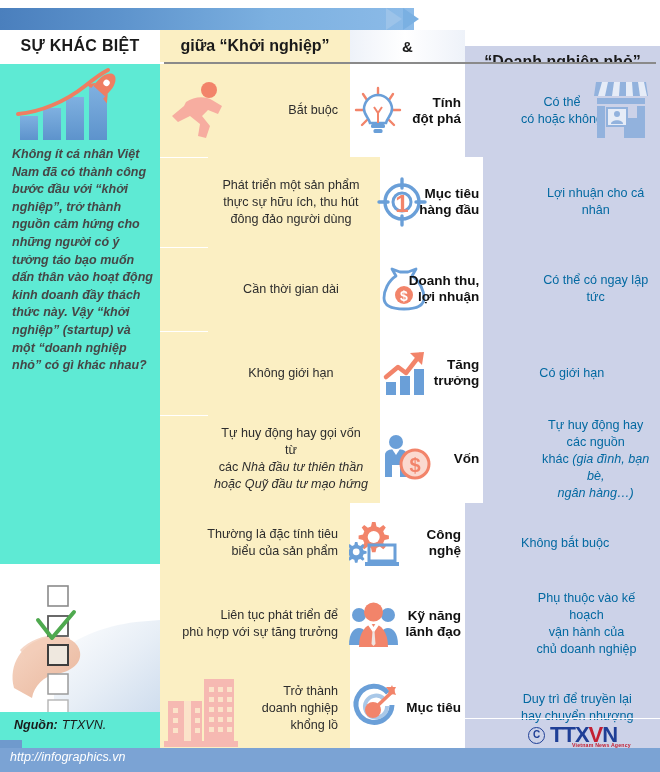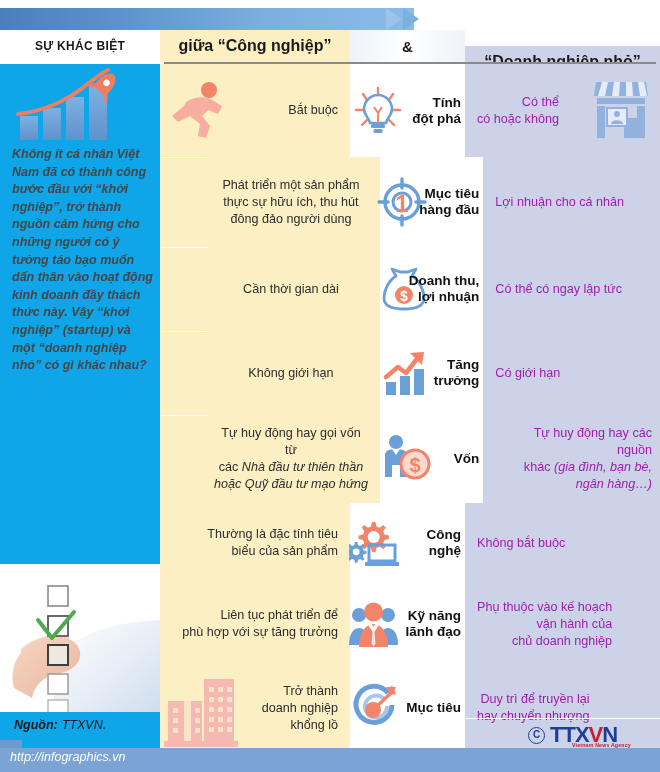--- a/index.html
+++ b/index.html
@@ -48,21 +48,21 @@
     top: 30px;
     height: 32px;
     display: flex;
     align-items: center;
     box-sizing: border-box;
   }
   .hdr-title {
     left: 0; width: 160px;
     justify-content: center;
     font-weight: bold;
-    font-size: 12px;
+    font-size: 16px;
     letter-spacing: 0.3px;
     color: #1a1a1a;
     background: #ffffff;
   }
   .hdr-left {
     left: 160px; width: 190px;
     background: #fbefc3;
     justify-content: center;
     font-weight: bold;
     font-size: 16px;
@@ -108,21 +108,21 @@
   .col-right-bg {
     left: 465px; width: 195px; height: 692px;
     background: #ccd2e8;
   }
 
   
   .info-panel {
     position: absolute;
     left: 0; top: 64px;
     width: 160px; height: 708px;
-    background: #0ea5e9;
+    background: #5eead4;
     overflow: hidden;
   }
   .chart-icon {
     position: absolute;
     left: 10px; top: 0px;
     width: 130px; height: 78px;
   }
   .info-text {
     position: absolute;
     left: 12px; top: 82px;
@@ -218,24 +218,25 @@
     width: 195px;
     background: #ccd2e8;
     position: relative;
     display: flex;
     align-items: center;
     justify-content: flex-start;
     box-sizing: border-box;
     padding: 0 8px 0 12px;
   }
   .cell-right .txt {
-    text-align: right;
+    text-align: center;
     font-size: 12.6px;
     line-height: 17px;
-    color: #a21caf;
+    color: #0369a1;
+    margin-left: 44px;
   }
   .row-sep-left, .row-sep-right {
     position: absolute;
     height: 1px;
     background: #ffffff;
   }
   .mid-icon {
     position: absolute;
     left: 2px; top: 50%;
     transform: translateY(-50%);
@@ -287,21 +288,21 @@
 </head>
 <body>
 
 <div id="page">
 
   <div class="arrow-band"></div>
   <div class="arrow-head"></div>
   <div class="arrow-chev"></div>
 
   <div class="hdr hdr-title">SỰ KHÁC BIỆT</div>
-  <div class="hdr hdr-left">giữa  “Công nghiệp”</div>
+  <div class="hdr hdr-left">giữa  “Khởi nghiệp”</div>
   <div class="hdr hdr-mid">&amp;</div>
   <div class="hdr hdr-right">“Doanh nghiệp nhỏ”</div>
   <div class="hdr-underline"></div>
 
   <div class="col col-left-bg"></div>
   <div class="col col-mid-bg"></div>
   <div class="col col-right-bg"></div>
 
   <div class="info-panel">
 

